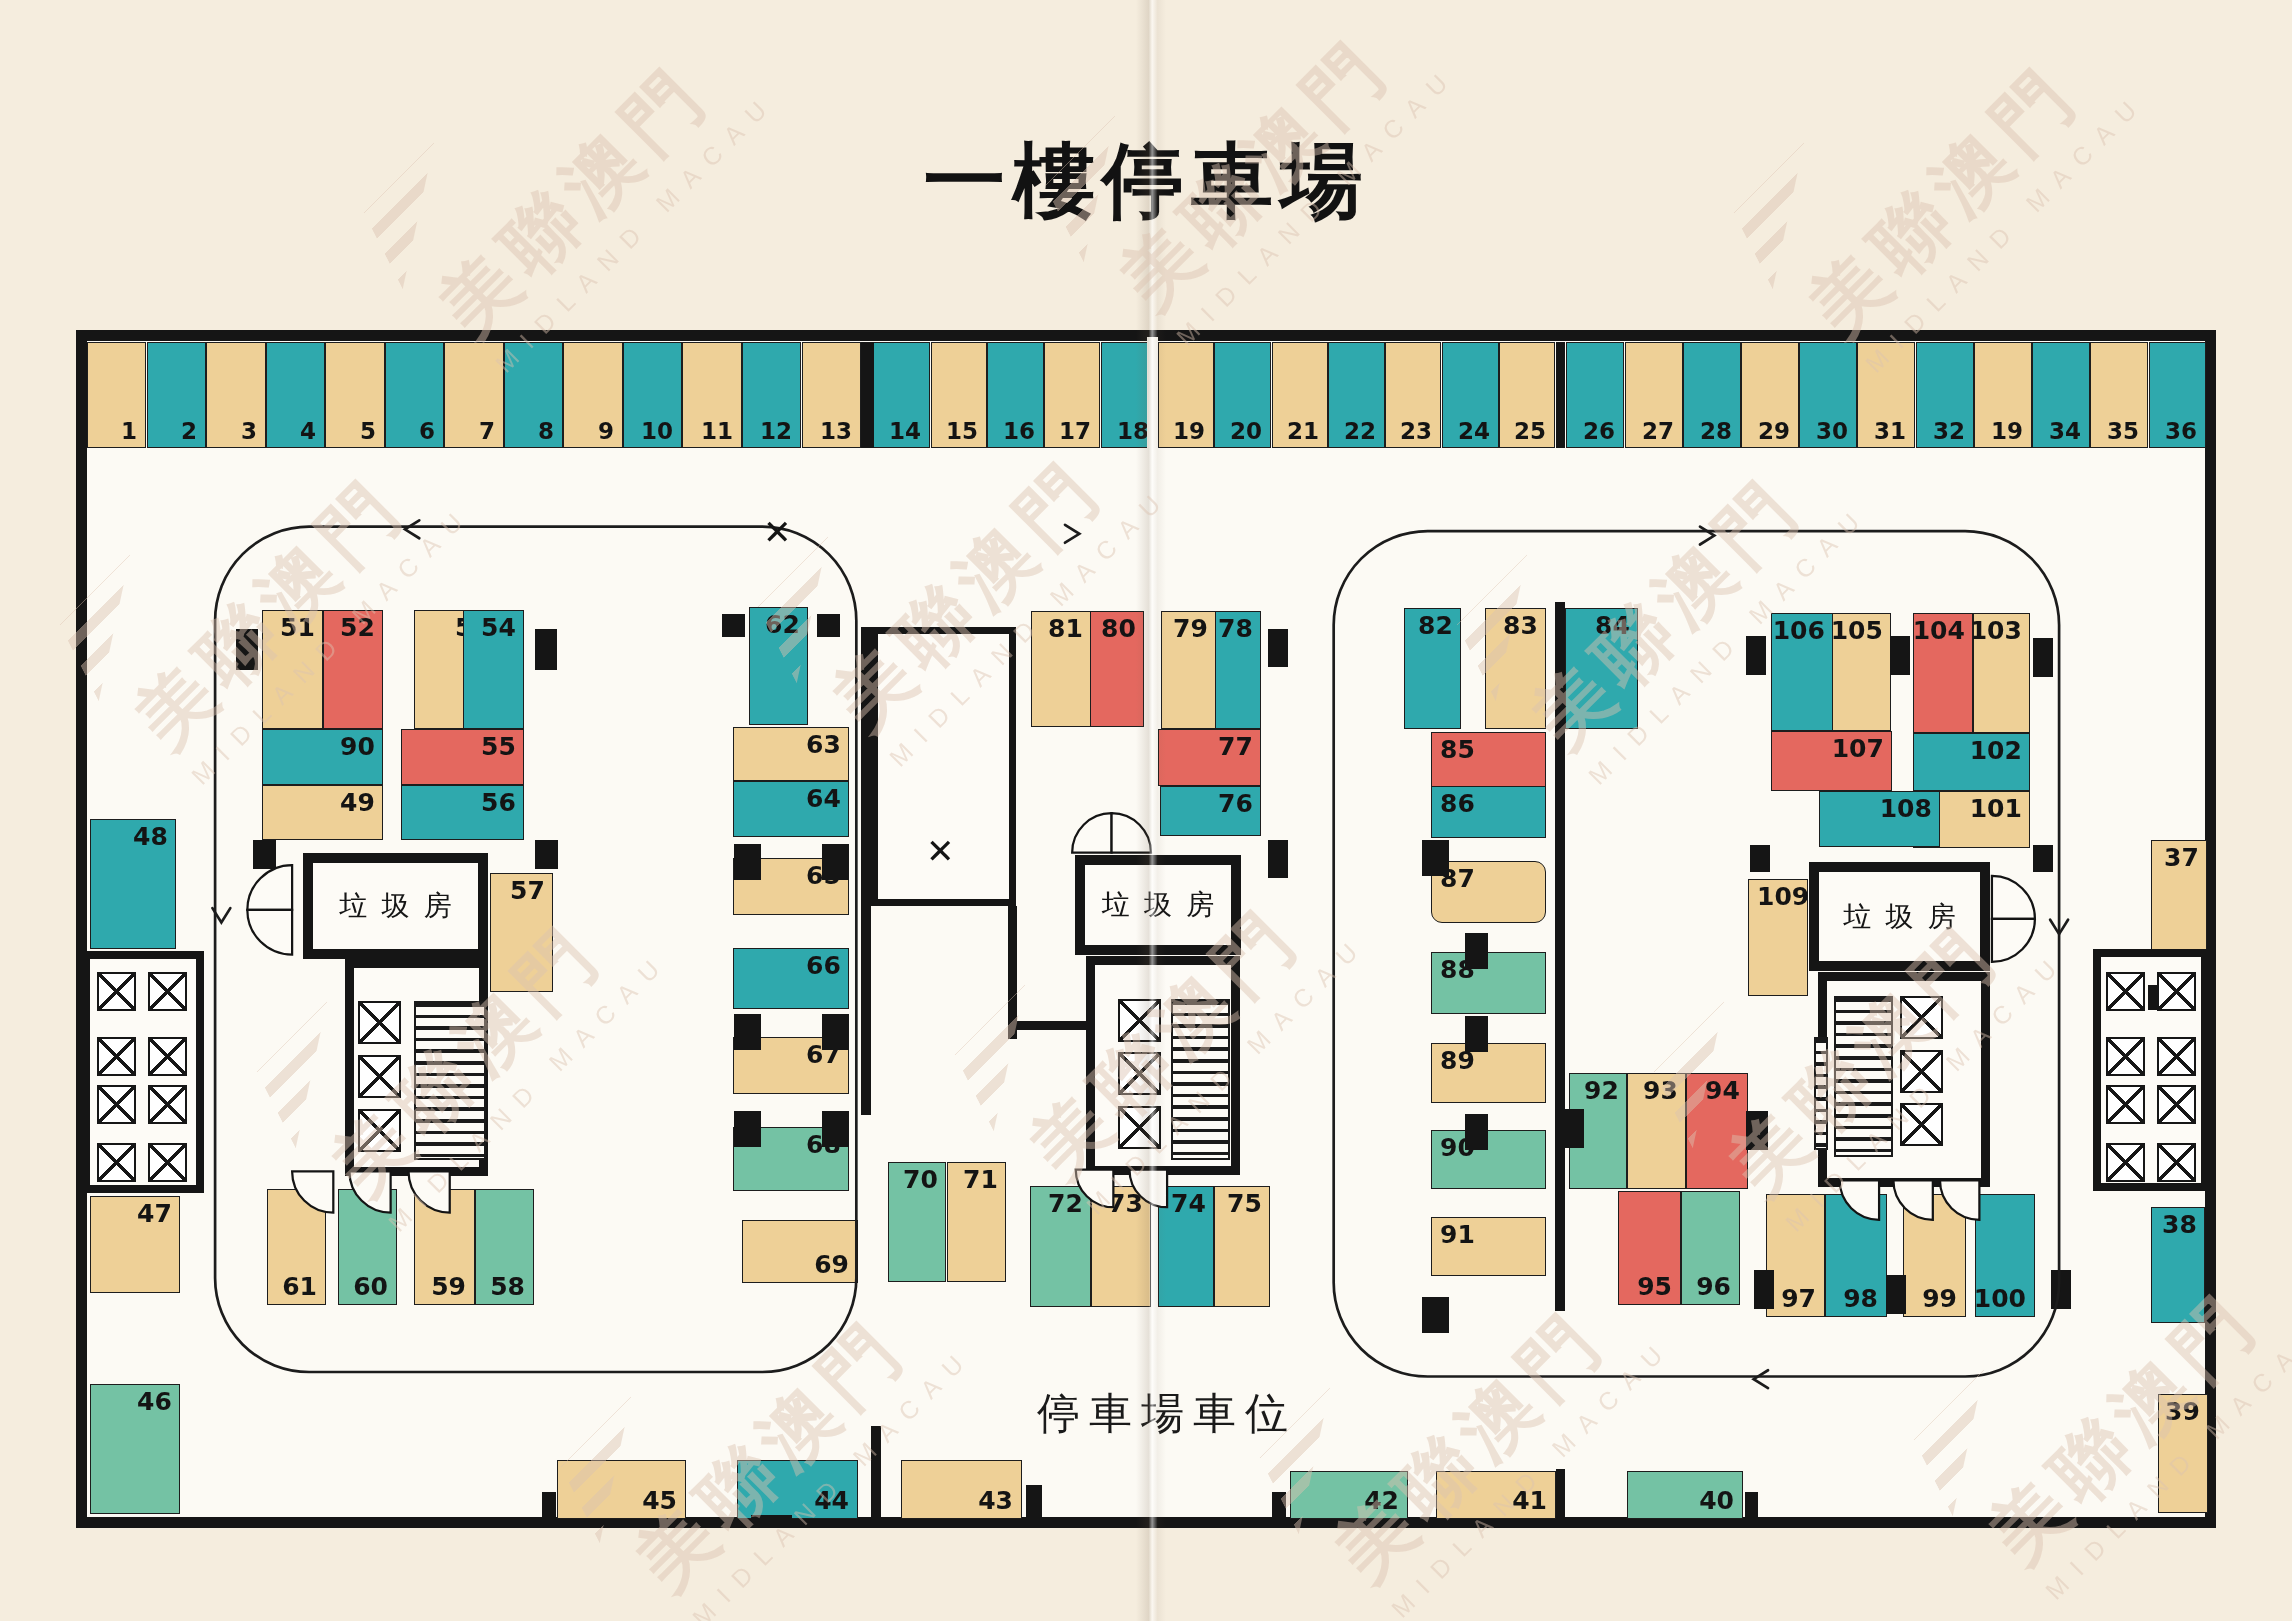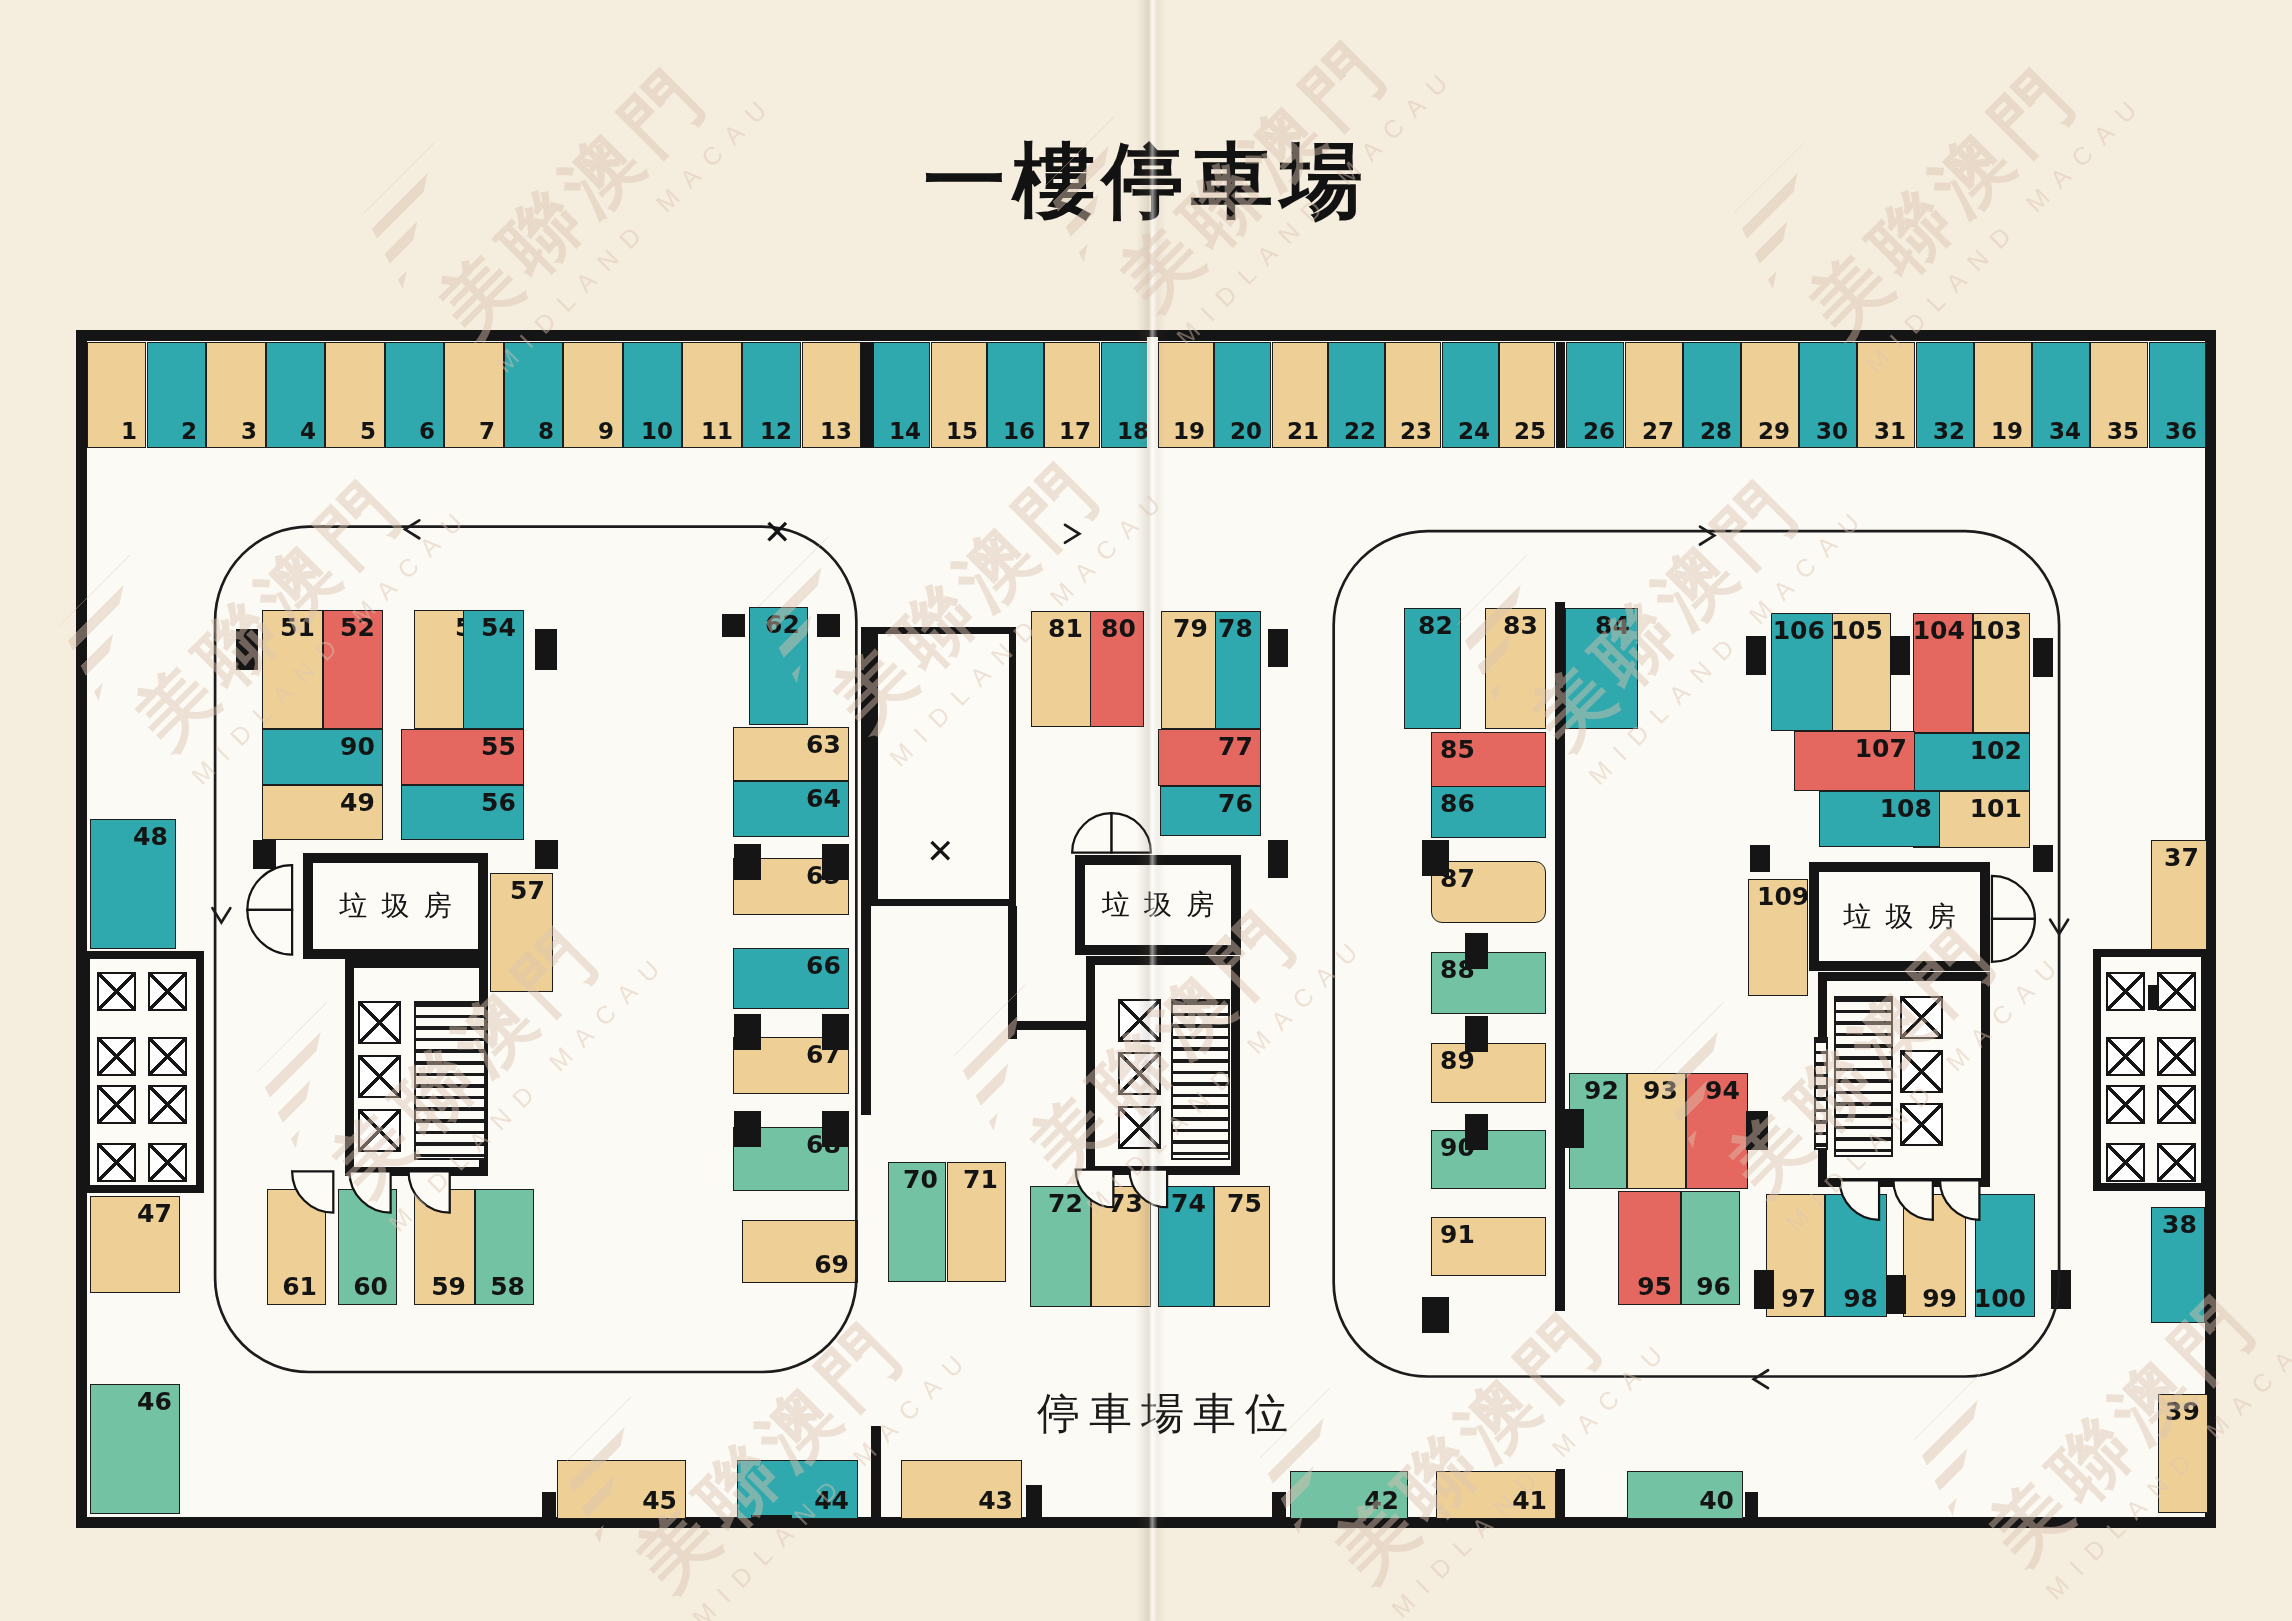--- a/index.html
+++ b/index.html
@@ -383,21 +383,21 @@
     </div>
     <div class="abs stall c-red np-tr" style="left: 1913px; top: 613px; width: 60px; height: 120px;">
       <span>104</span>
     </div>
     <div class="abs stall c-tan np-tr" style="left: 1832px; top: 613px; width: 59px; height: 118px;">
       <span>105</span>
     </div>
     <div class="abs stall c-teal np-tr" style="left: 1771px; top: 613px; width: 62px; height: 118px;">
       <span>106</span>
     </div>
-    <div class="abs stall c-red np-tr" style="left: 1771px; top: 731px; width: 121px; height: 60px; margin-left: 23px;">
+    <div class="abs stall c-red np-tr" style="left: 1771px; top: 731px; width: 121px; height: 60px;">
       <span>107</span>
     </div>
     <div class="abs stall c-teal np-tr" style="left: 1771px; top: 791px; width: 121px; height: 56px; margin-left: 48px;">
       <span>108</span>
     </div>
     <div class="abs stall c-tan np-tl" style="left: 1748px; top: 879px; width: 60px; height: 117px;">
       <span>109</span>
     </div>
     <div class="abs room" style="left: 303px; top: 853px; width: 185px; height: 106px; border-width: 10.7px;">
       <span class="room-label">垃圾房</span>

